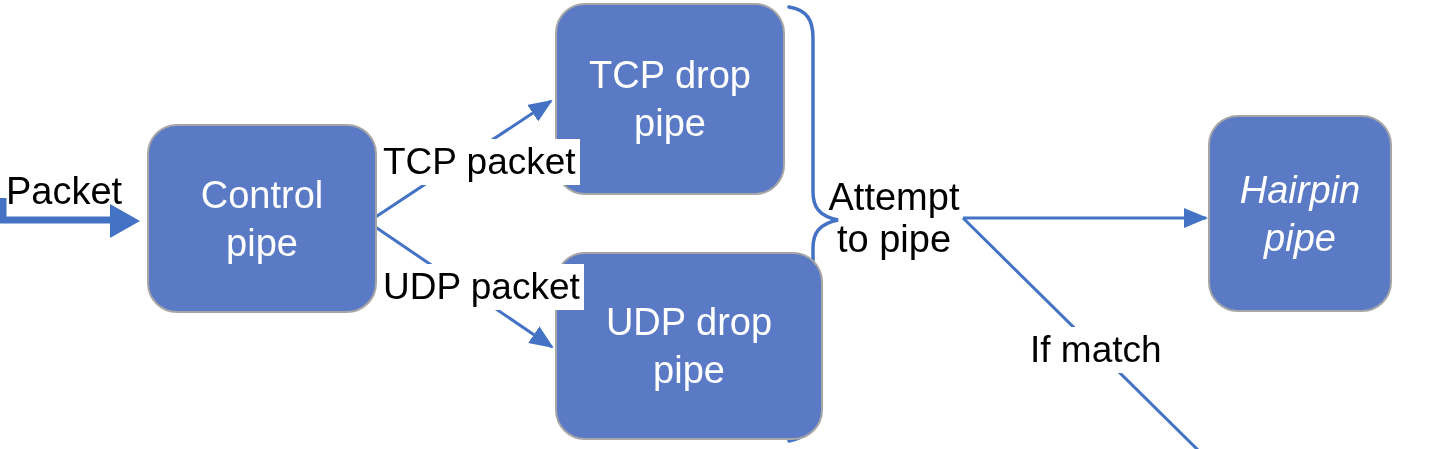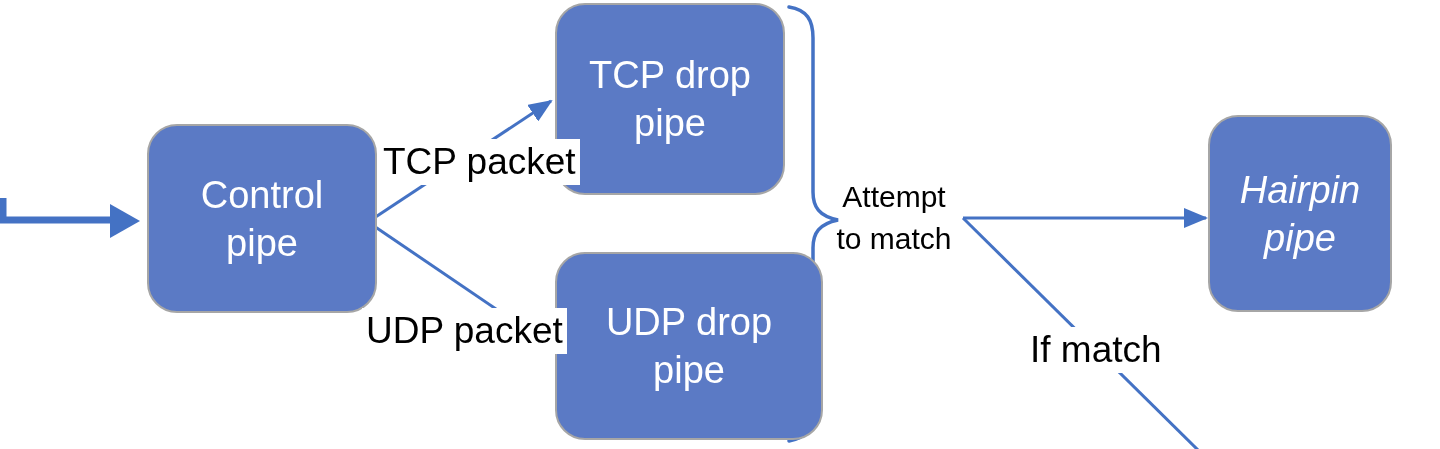--- a/index.html
+++ b/index.html
@@ -60,21 +60,21 @@
   .label-plain {
     font-size: 38px;
   }
   .label-bold {
     font-size: 37px;
     font-weight: normal;
     background: var(--background);
     padding: 2px 4px;
   }
   .label-multiline {
-    font-size: 30px;
+    font-size: 38px;
     line-height: 42px;
     text-align: center;
     white-space: nowrap;
   }
 </style>
 </head>
 <body>
 
 <div class="canvas">
 
@@ -114,26 +114,27 @@
 
   <div class="node" style="left:555px; top:252px; width:268px; height:188px;">
     <span>UDP drop</span>
     <span>pipe</span>
   </div>
 
   <div class="node" style="left:1208px; top:115px; width:184px; height:197px;font-style:italic;">
     <span>Hairpin pipe</span>
   </div>
 
+  <div class="flow-label label-plain" style="left:6px; top:170px;">Packet</div>
 
   <div class="flow-label label-bold" style="left:379px; top:139px;">TCP packet</div>
 
-  <div class="flow-label label-bold" style="left:362px; top:264px;margin-top:44px;">UDP packet</div>
+  <div class="flow-label label-bold" style="left:379px; top:264px;">UDP packet</div>
 
   <div class="flow-label label-multiline" style="left:806px; top:176px; width:176px;">
     <div>Attempt</div>
-    <div>to match</div>
+    <div>to pipe</div>
   </div>
 
 
   <div class="flow-label label-bold" style="left:1026px; top:327px;">If match</div>
 
 </div>
 
 </body></html>

